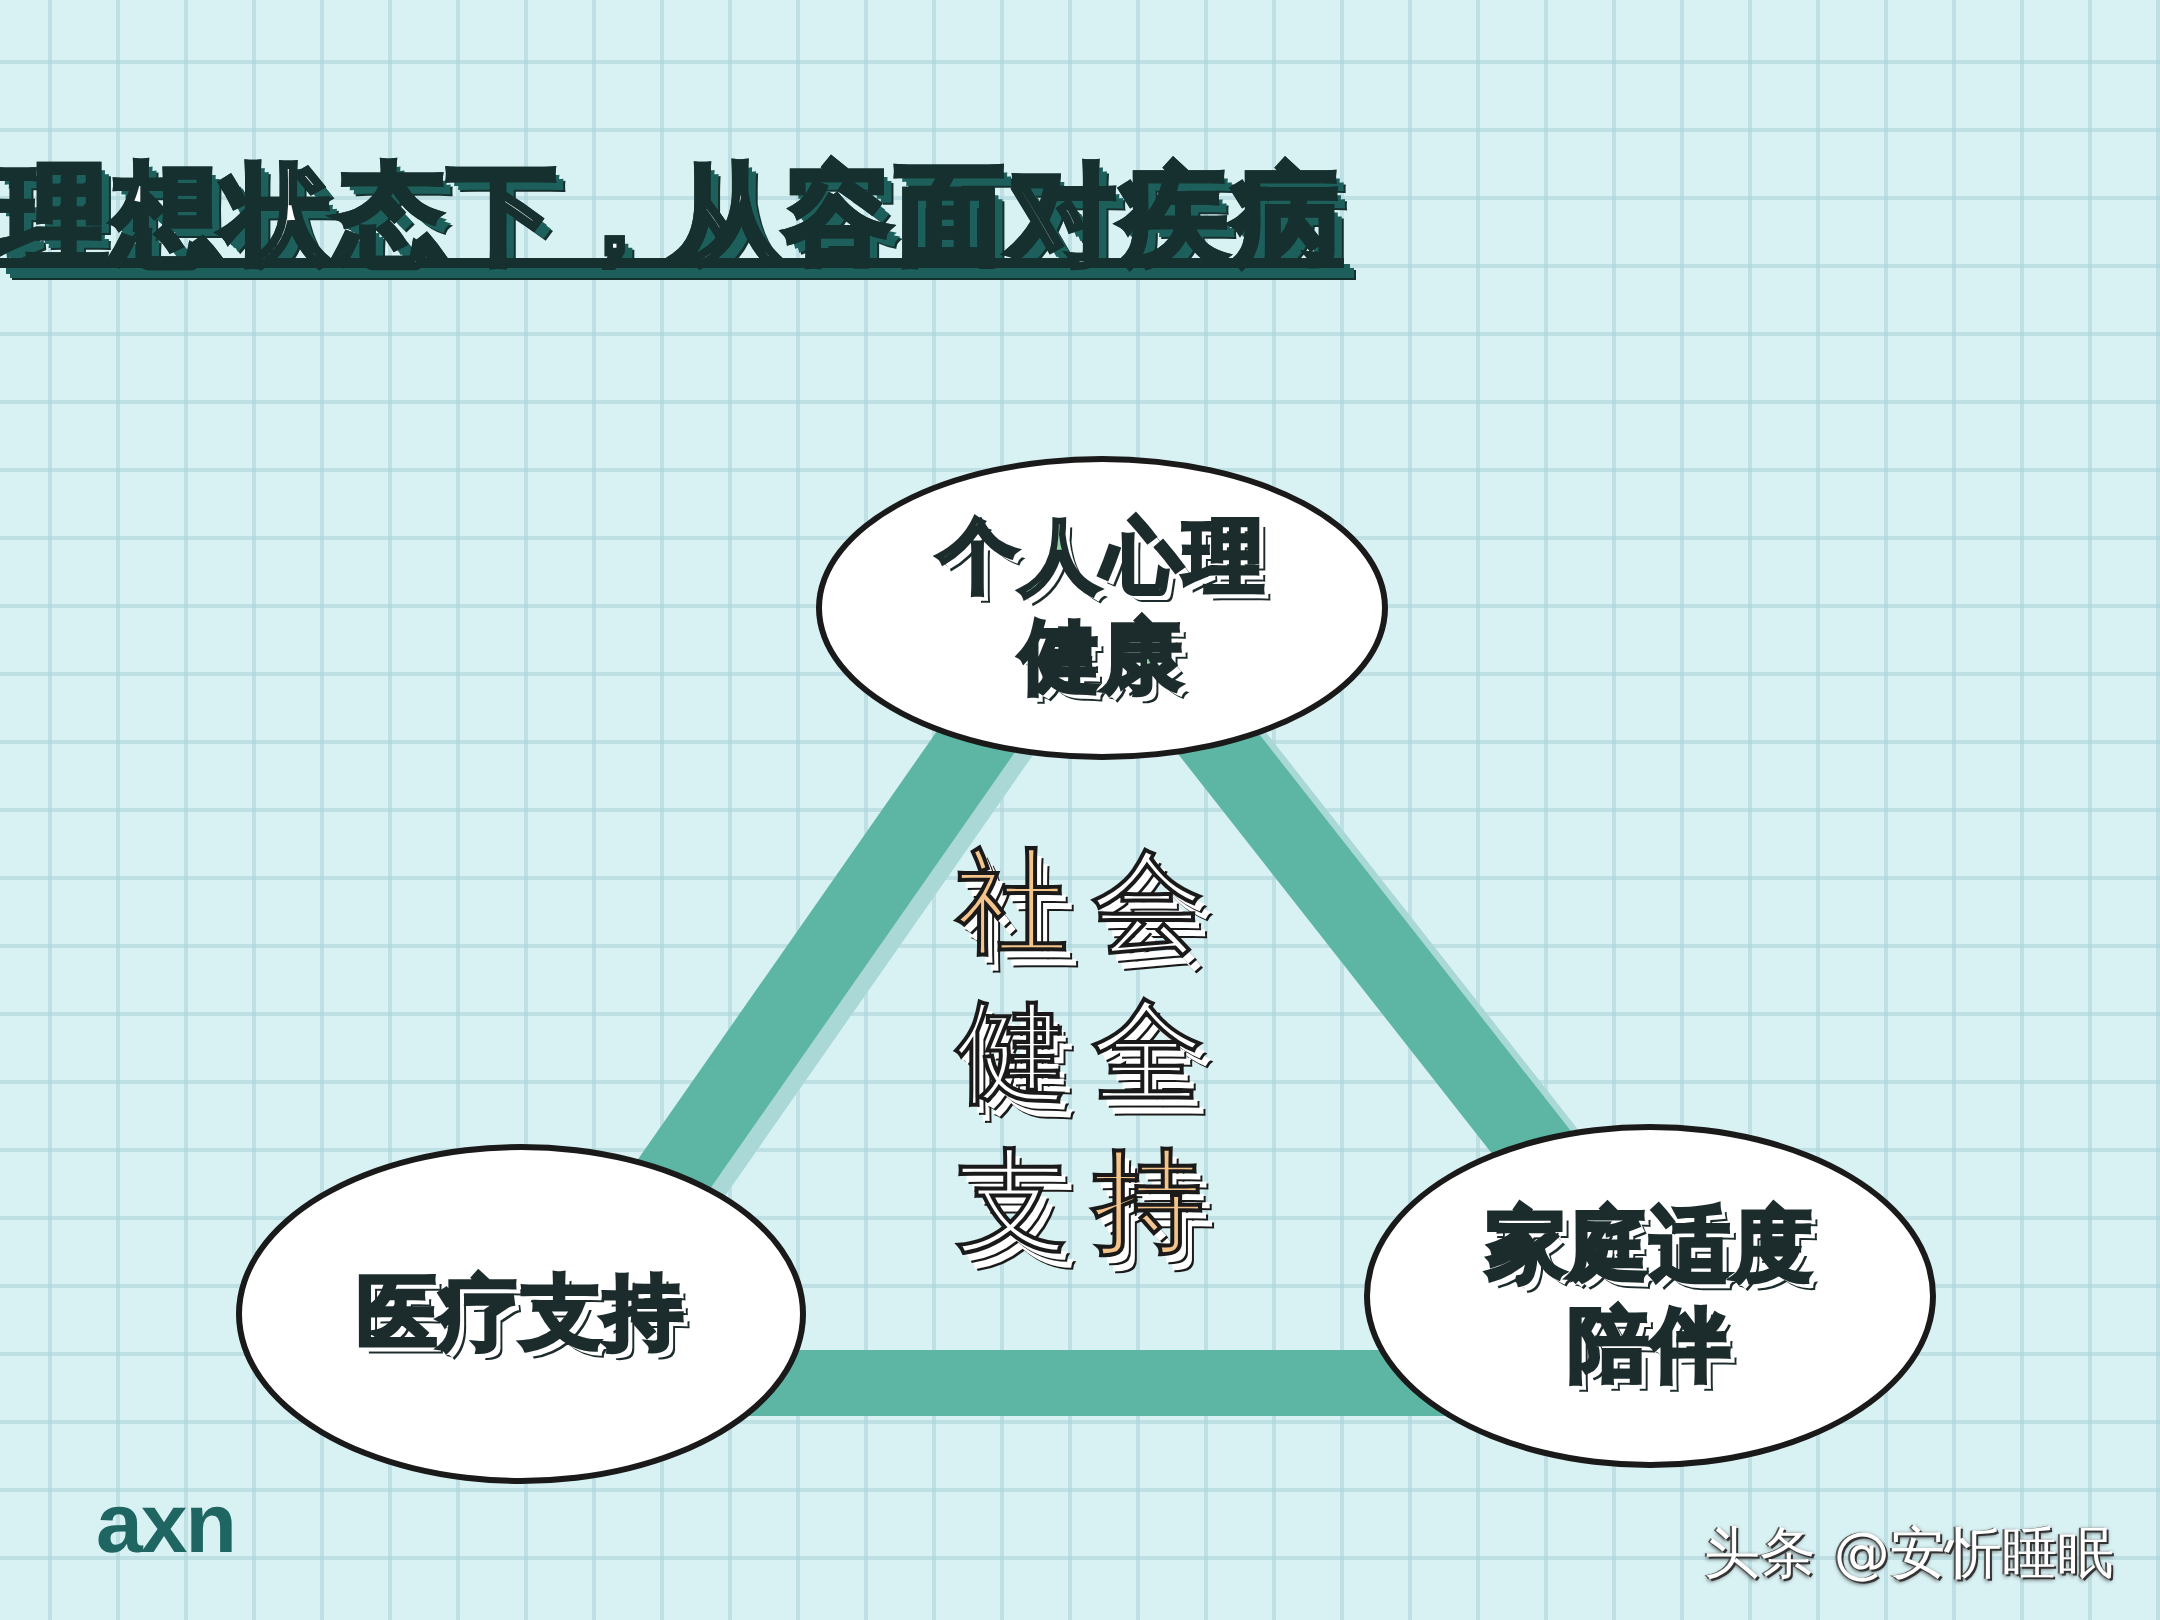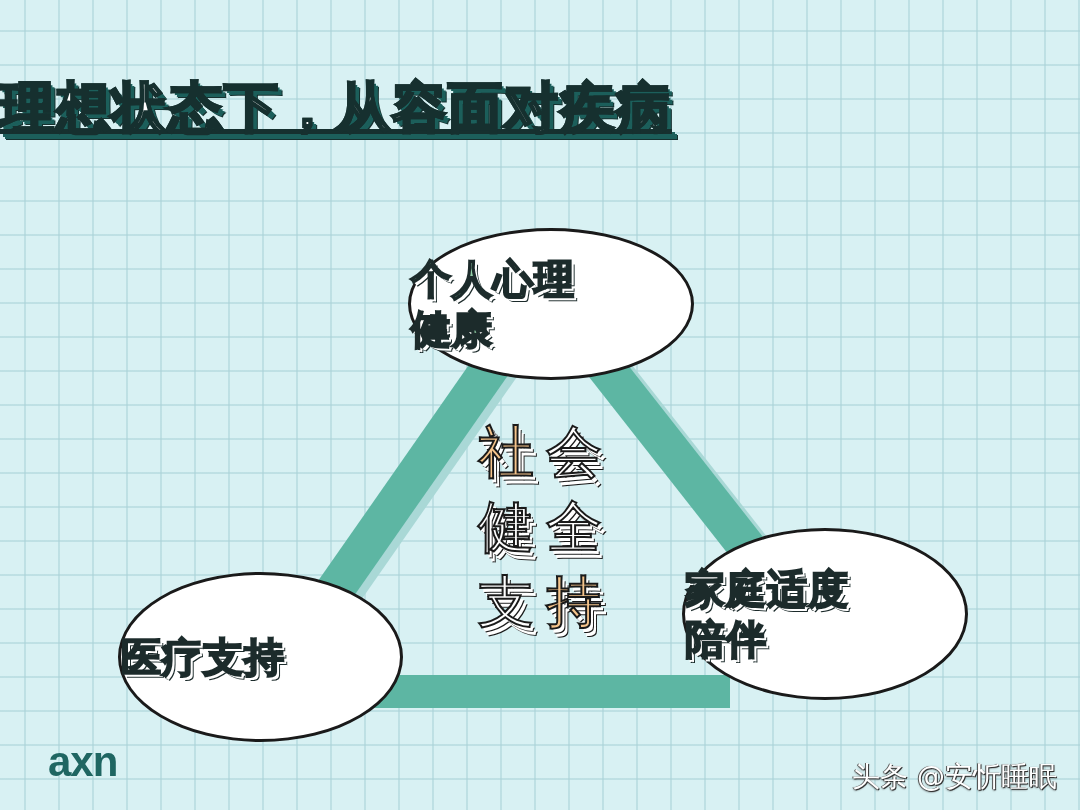--- a/index.html
+++ b/index.html
@@ -11,21 +11,21 @@
       linear-gradient(to bottom, rgba(170,210,215,0.55) 2px, transparent 2px);
     background-size:34px 34px;
     background-position:-10px -4px;
   }
   .title{position:absolute;left:0;top:72px;width:1080px;text-align:left;
     font-size:54px;font-weight:bold;color:#ffffff;letter-spacing:2px;
     -webkit-text-stroke:2.5px #16302f;
     text-shadow:3px 3px 0 #1c5f5b,5px 5px 0 #1c5f5b,6px 6px 0 #16302f;text-decoration:underline;}
   svg.tri{position:absolute;left:0;top:0;}
   .ellipse{position:absolute;background:#ffffff;border:3px solid #1a1a1a;border-radius:50%;
-    box-sizing:border-box;display:flex;flex-direction:column;justify-content:center;}
+    box-sizing:border-box;display:flex;flex-direction:column;align-items:center;justify-content:center;}
   .e-label{font-size:40px;font-weight:bold;line-height:50px;letter-spacing:1px;
     -webkit-text-stroke:2px #1c2b2b;}
   .green{color:#93d1a8;text-shadow:3px 3px 0 #ffffff,4px 4px 0 #1c2b2b;}
   .blue{color:#a16207;text-shadow:3px 3px 0 #ffffff,4px 4px 0 #1c2b2b;}
   .center{position:absolute;left:478px;top:414px;width:150px;}
   .center .row{font-size:56px;font-weight:normal;line-height:75px;color:#ffffff;letter-spacing:12px;
     -webkit-text-stroke:2px #1a1a1a;
     text-shadow:3px 4px 0 #ffffff,4px 5px 0 #1a1a1a,6px 8px 0 #ffffff,7px 9px 0 #1a1a1a;}
   .center .acc{color:#f5c48b;}
   .logo{position:absolute;left:48px;top:738px;font-size:42px;font-weight:bold;color:#1f6662;letter-spacing:-1px;
@@ -50,21 +50,21 @@
 
 <div class="ellipse" style="left:408px;top:228px;width:286px;height:152px;">
   <div class="e-label green">个人心理</div>
   <div class="e-label green">健康</div>
 </div>
 
 <div class="ellipse" style="left:118px;top:572px;width:285px;height:170px;">
   <div class="e-label blue">医疗支持</div>
 </div>
 
-<div class="ellipse" style="left:682px;top:528px;width:286px;height:172px;">
+<div class="ellipse" style="left:682px;top:562px;width:286px;height:172px;font-family:Liberation Serif, serif;">
   <div class="e-label green">家庭适度</div>
   <div class="e-label green">陪伴</div>
 </div>
 
 <div class="center">
   <div class="row"><span class="acc">社</span><span>会</span></div>
   <div class="row"><span>健</span><span>全</span></div>
   <div class="row"><span>支</span><span class="acc">持</span></div>
 </div>
 

